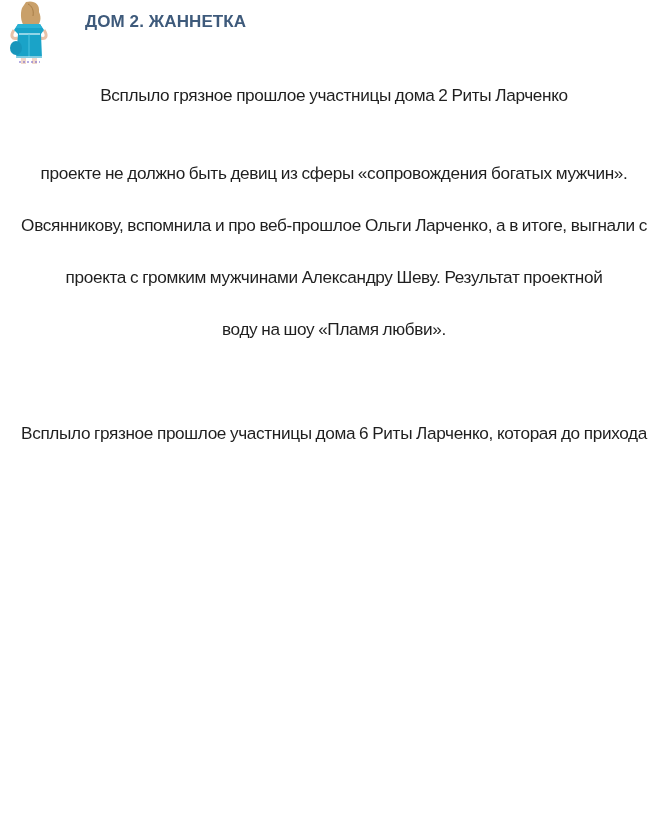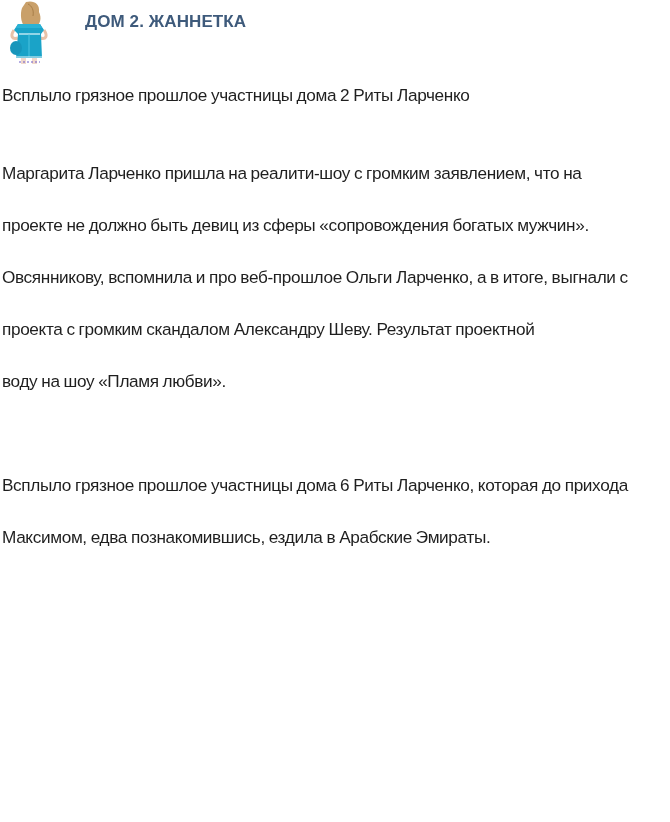--- a/index.html
+++ b/index.html
@@ -46,20 +46,21 @@
       width: 664px;
       font-size: 17.2px;
       line-height: 26px;
       color: #1f1f1f;
       letter-spacing: -0.35px;
       word-spacing: -0.5px;
     }
     .article p {
       margin: 0 0 26px 0;
       white-space: pre-line;
+      text-align: center;
     }
     .article .line {
       display: block;
       white-space: nowrap;
     }
   </style>
 </head>
 <body>
 
 <div class="header">
@@ -85,30 +86,28 @@
       <line x1="15" y1="62" x2="36" y2="62" stroke="#6a5ac8" stroke-width="1" stroke-dasharray="2,2"></line>
     </svg>
   </div>
   <a class="channel-title">ДОМ 2. ЖАННЕТКА</a>
 </div>
 
 <div class="article">
   <p><span class="line">Всплыло грязное прошлое участницы дома 2 Риты Ларченко</span></p>
 
   <p>
-    <span class="line">Маргарита Ларченко пришла на реалити-шоу с громким заявлением, что на</span>
     <span class="line">проекте не должно быть девиц из сферы «сопровождения богатых мужчин».</span>
     <span class="line">Овсянникову, вспомнила и про веб-прошлое Ольги Ларченко, а в итоге, выгнали с</span>
-    <span class="line">проекта с громким скандалом Александру Шеву. Результат проектной</span>
+    <span class="line">проекта с громким мужчинами Александру Шеву. Результат проектной</span>
     <span class="line">воду на шоу «Пламя любви».</span>
   </p>
 
   <p>
     <span class="line">Всплыло грязное прошлое участницы дома 6 Риты Ларченко, которая до прихода</span>
-    <span class="line">Максимом, едва познакомившись, ездила в Арабские Эмираты.</span>
   </p>
 
   <p>
     
     
     
     
     
   </p>
 

